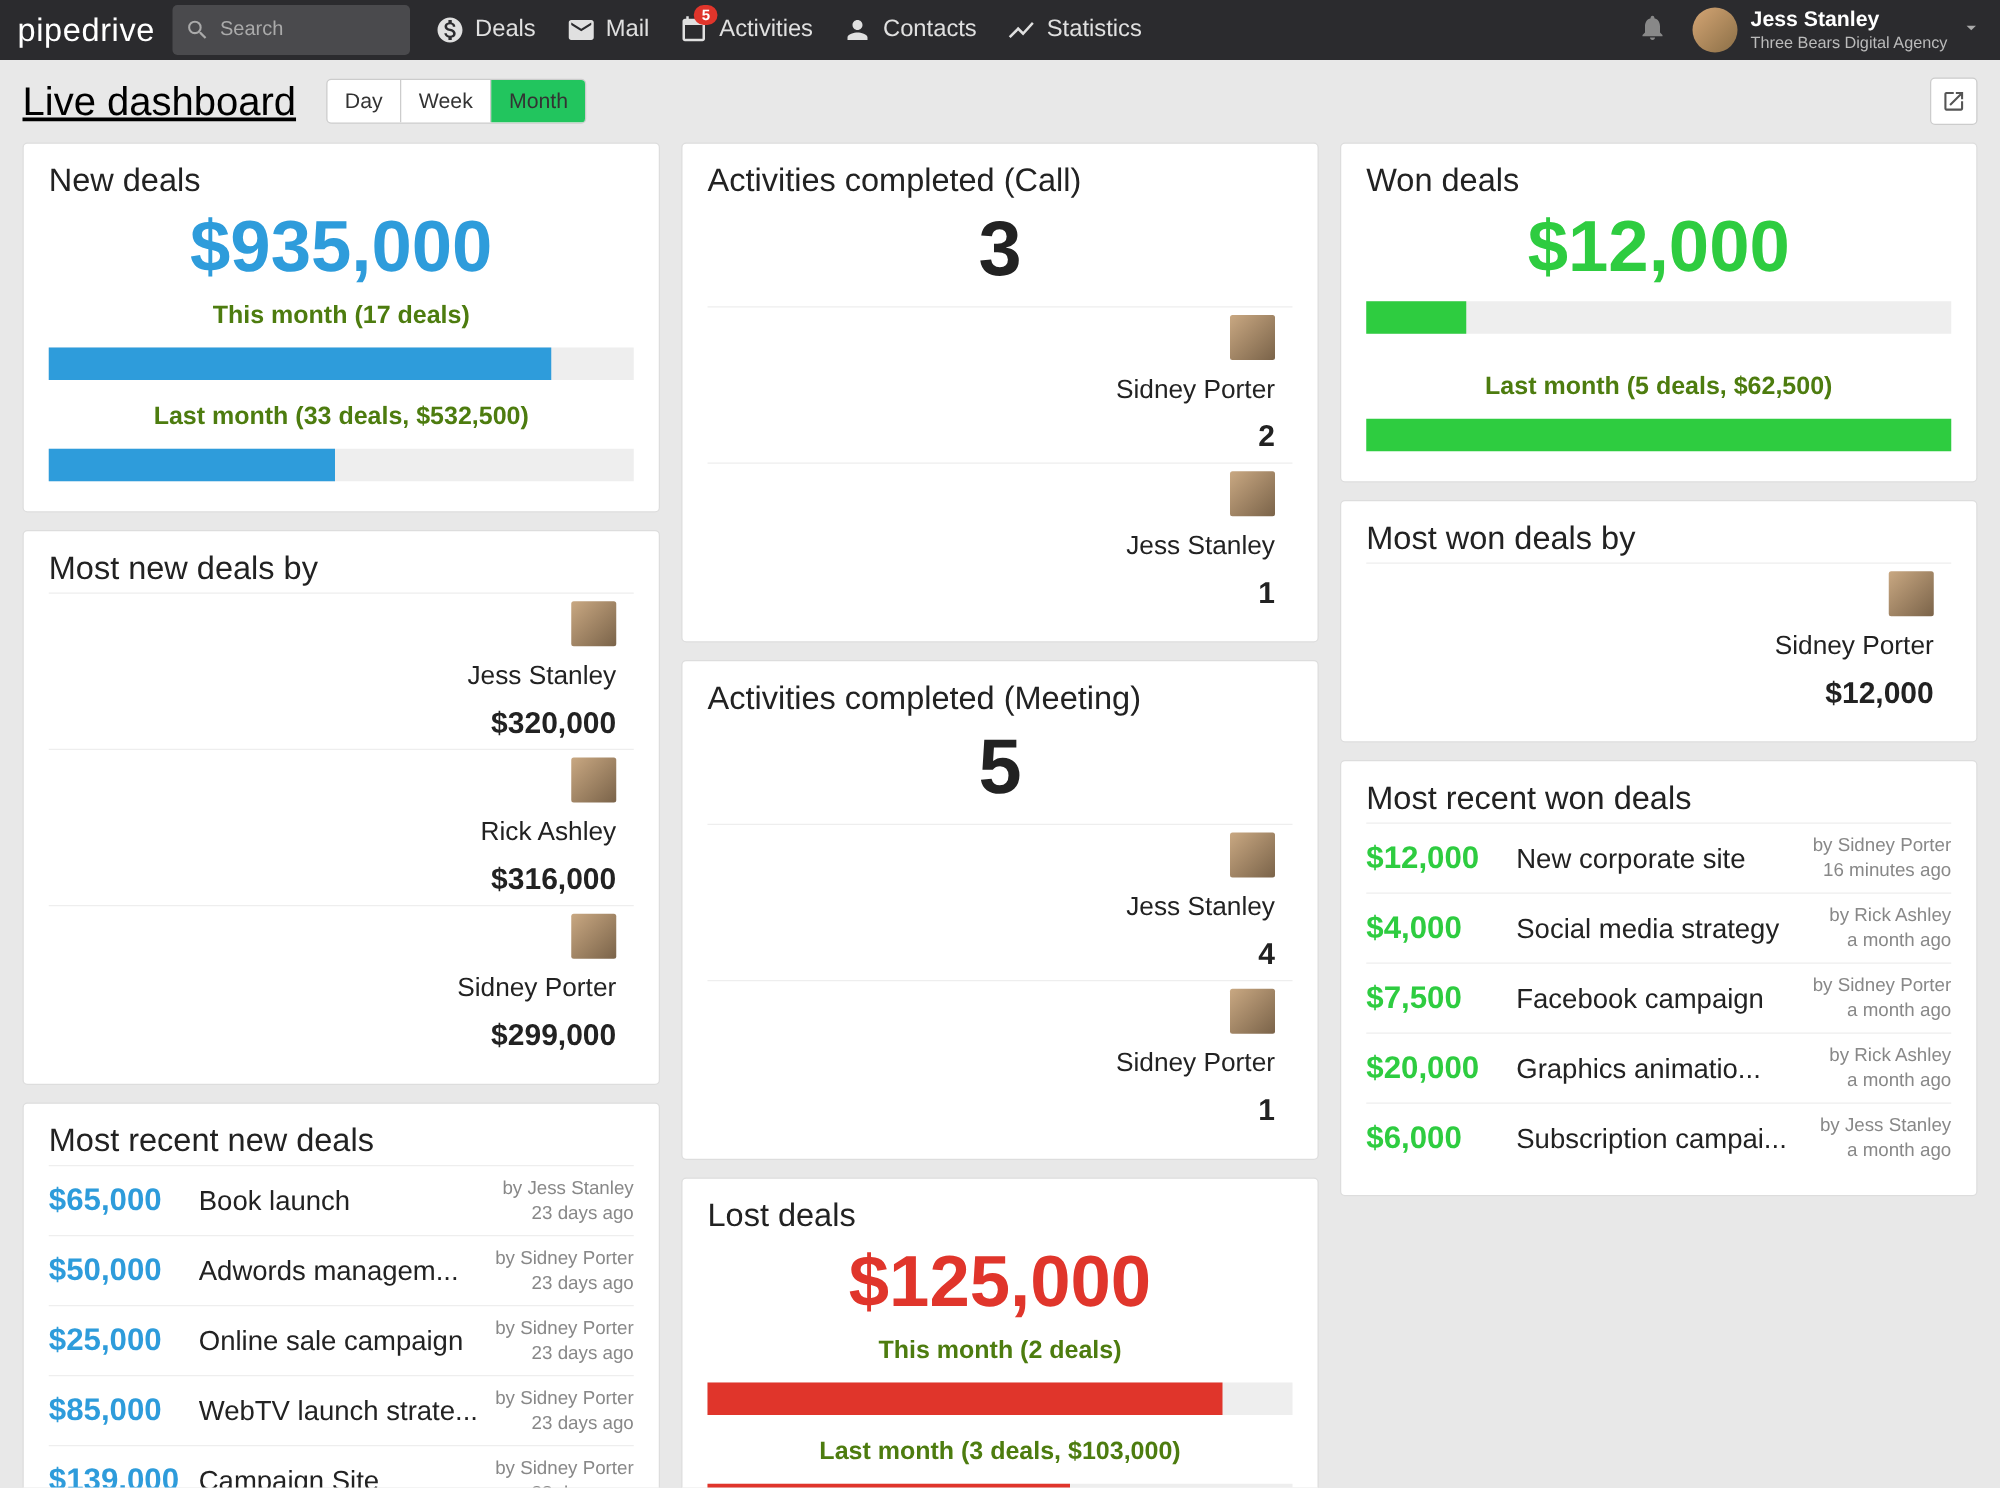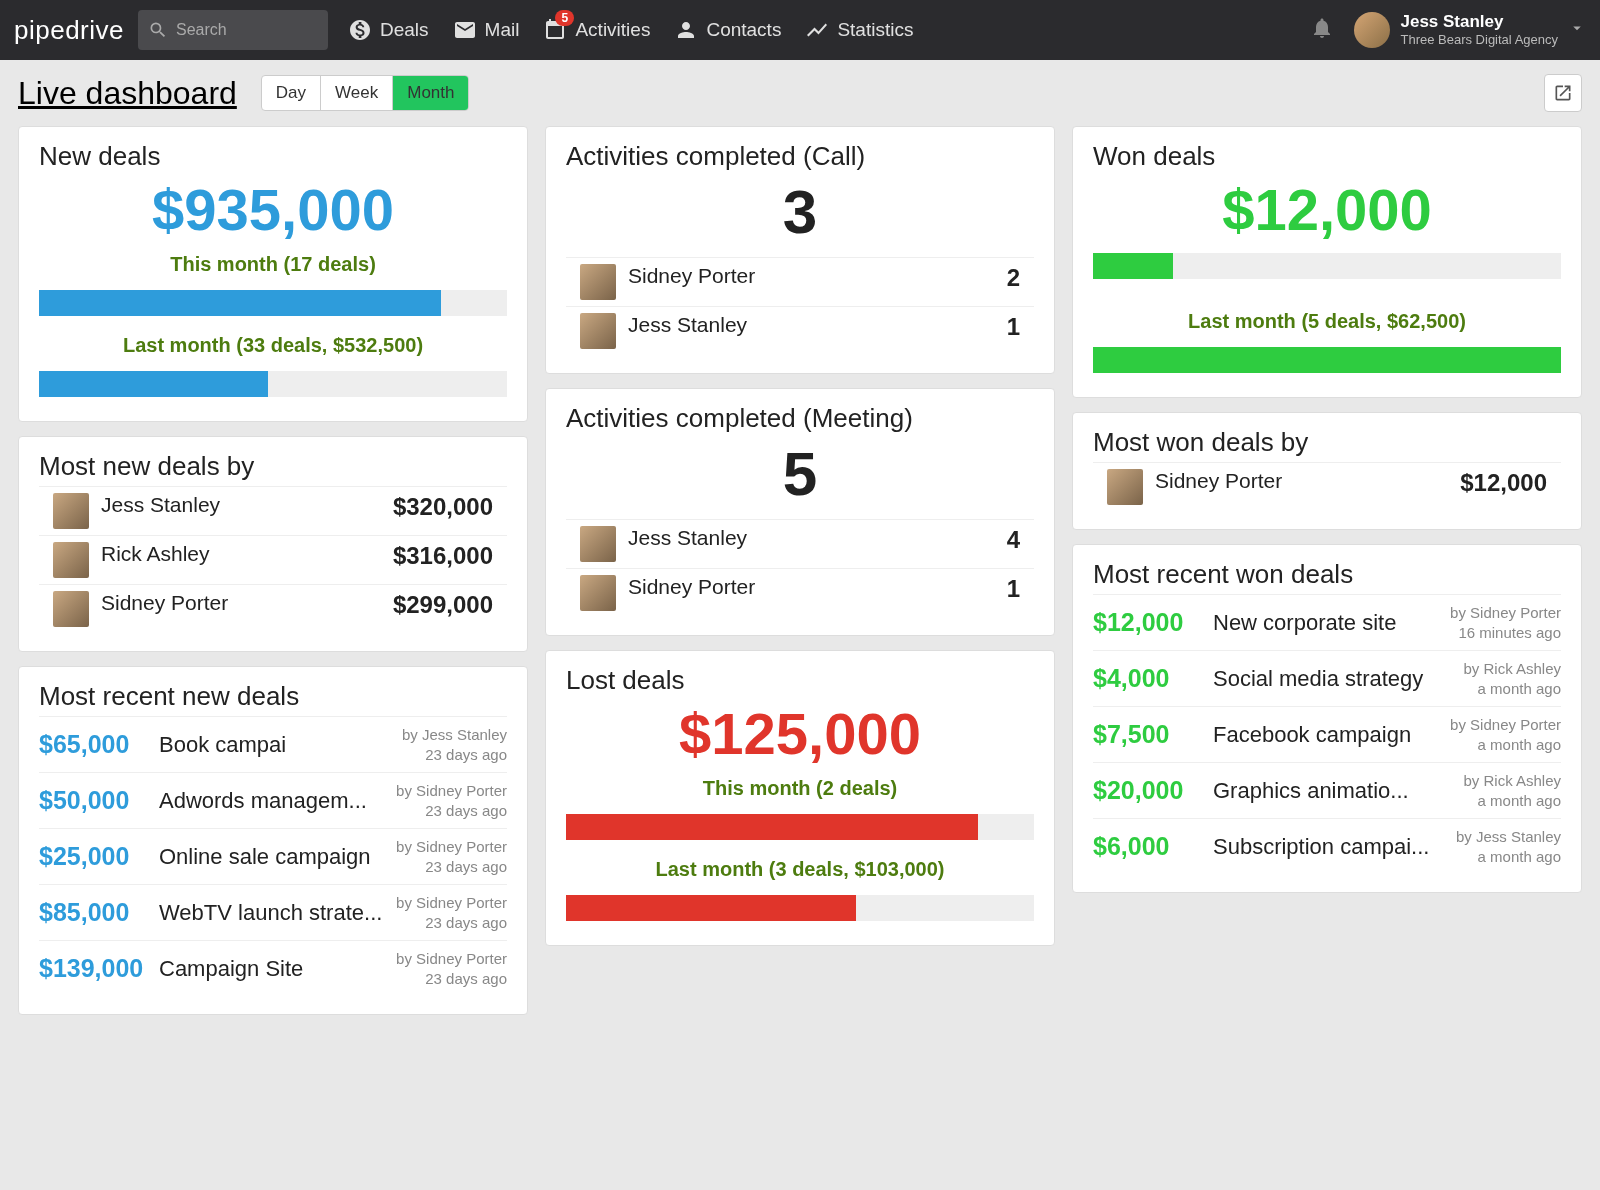--- a/index.html
+++ b/index.html
@@ -1,18 +1,18 @@
 <!DOCTYPE html>
 <html><head>
 <meta charset="utf-8">
 <style>
 * { box-sizing: border-box; margin: 0; padding: 0; }
 body { font-family: -apple-system, BlinkMacSystemFont, "Segoe UI", Helvetica, Arial, sans-serif; background: #e8e8e8; width: 1600px; height: 1190px; overflow: hidden; }
 
-.topbar { background: #2b2b2e; height: 60px; display: flex; align-items: center; padding: 0 14px; color: #fff; }
+.topbar { background: #2b2b2e; height: 48px; display: flex; align-items: center; padding: 0 14px; color: #fff; }
 .logo { font-size: 26px; font-weight: 500; letter-spacing: 0.5px; margin-right: 14px; }
 .search-box { background: #4a4a4d; border-radius: 4px; height: 40px; width: 190px; display: flex; align-items: center; padding: 0 10px; color: #aaa; margin-right: 20px; }
 .search-box svg { width: 20px; height: 20px; fill: #aaa; margin-right: 8px; }
 .nav-items { display: flex; align-items: center; gap: 24px; flex: 1; }
 .nav-item { display: flex; align-items: center; gap: 8px; color: #e0e0e0; font-size: 19px; cursor: pointer; position: relative; }
 .nav-item svg { width: 24px; height: 24px; fill: #e0e0e0; }
 .badge { position: absolute; top: -8px; left: 12px; background: #e0352b; color: white; font-size: 12px; font-weight: bold; border-radius: 8px; padding: 1px 6px; }
 .right-area { display: flex; align-items: center; gap: 20px; }
 .bell svg { width: 24px; height: 24px; fill: #888; }
 .user-block { display: flex; align-items: center; gap: 10px; cursor: pointer; }
@@ -41,21 +41,21 @@
 .big-num.green { color: #2ecc40; }
 .big-num.red { color: #e0352b; }
 .big-num.black { color: #222; font-size: 62px; }
 .sub-label { text-align: center; font-size: 20px; font-weight: 600; color: #4d7c0f; margin: 8px 0 14px; }
 .bar-track { background: #eee; height: 26px; width: 100%; margin-bottom: 6px; position: relative; }
 .bar-fill { height: 100%; }
 .bar-fill.blue { background: #2e9cdb; }
 .bar-fill.green { background: #2ecc40; }
 .bar-fill.red { background: #e0352b; }
 
-.person-row { display: flex; align-items: flex-start; gap: 12px; padding: 6px 14px; border-top: 1px solid #eee; }
+.person-row { display: flex; align-items: flex-end; gap: 12px; padding: 6px 14px; border-top: 1px solid #eee; flex-direction: column; }
 .person-row:first-of-type { border-top: 1px solid #eee; }
 .p-avatar { width: 36px; height: 36px; background: linear-gradient(135deg,#c9a882,#7a6349); border-radius: 2px; flex-shrink: 0; }
 .p-name { font-size: 21px; color: #222; flex: 1; }
 .p-val { font-size: 24px; font-weight: 700; color: #222; }
 
 .deal-row { display: flex; align-items: center; gap: 10px; padding: 8px 0; border-top: 1px solid #eee; }
 .deal-amt { font-size: 25px; font-weight: 700; min-width: 110px; }
 .deal-amt.blue { color: #2e9cdb; }
 .deal-amt.green { color: #2ecc40; }
 .deal-title { font-size: 22px; color: #222; flex: 1; white-space: nowrap; overflow: hidden; text-overflow: ellipsis; }
@@ -174,21 +174,21 @@
             <div class="p-val">$299,000</div>
           </div>
         </div>
     </div>
 
     <div class="card">
       <div class="card-title">Most recent new deals</div>
       <div>
           <div class="deal-row">
             <div class="deal-amt blue">$65,000</div>
-            <div class="deal-title">Book campai</div>
+            <div class="deal-title">Book launch</div>
             <div class="deal-meta">by Jess Stanley<br>23 days ago</div>
           </div>
           <div class="deal-row">
             <div class="deal-amt blue">$50,000</div>
             <div class="deal-title">Adwords managem...</div>
             <div class="deal-meta">by Sidney Porter<br>23 days ago</div>
           </div>
           <div class="deal-row">
             <div class="deal-amt blue">$25,000</div>
             <div class="deal-title">Online sale campaign</div>

